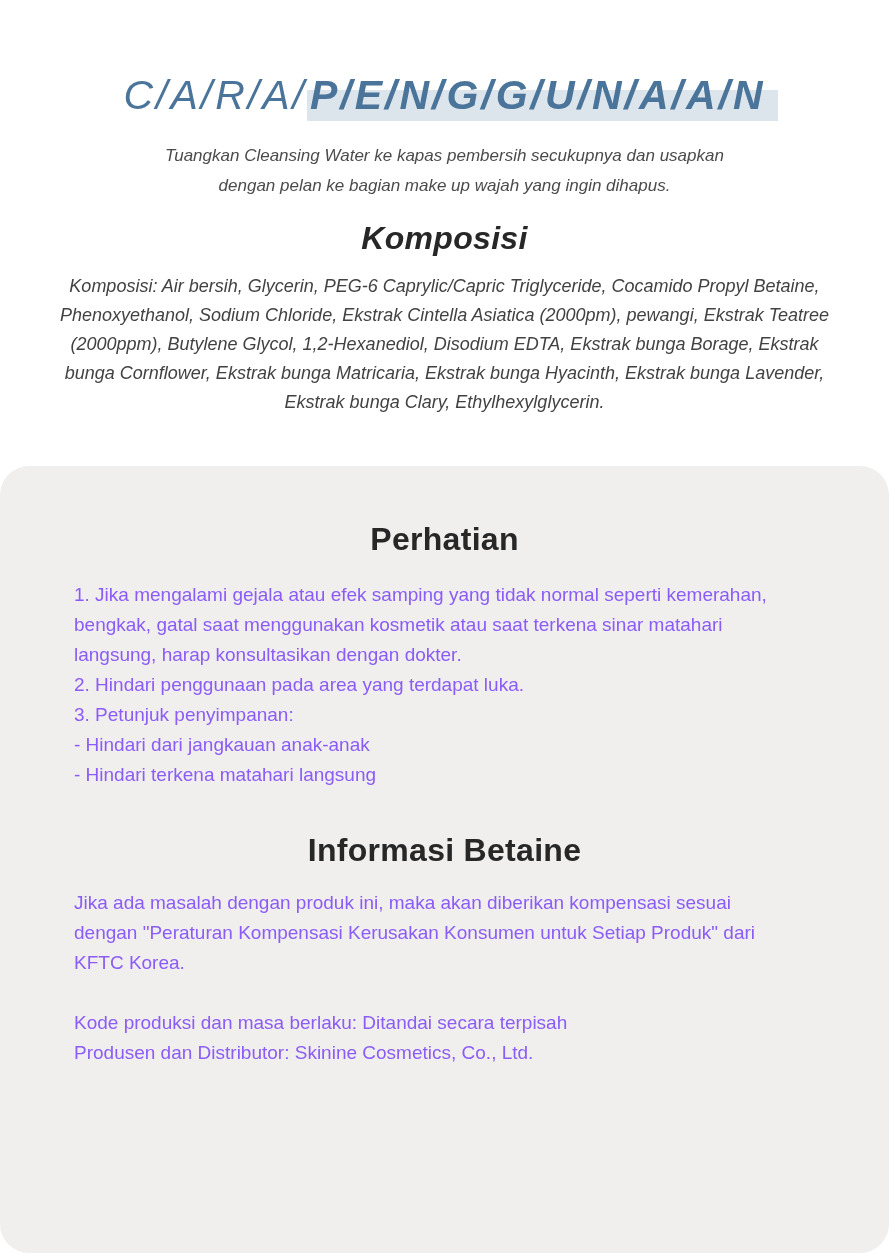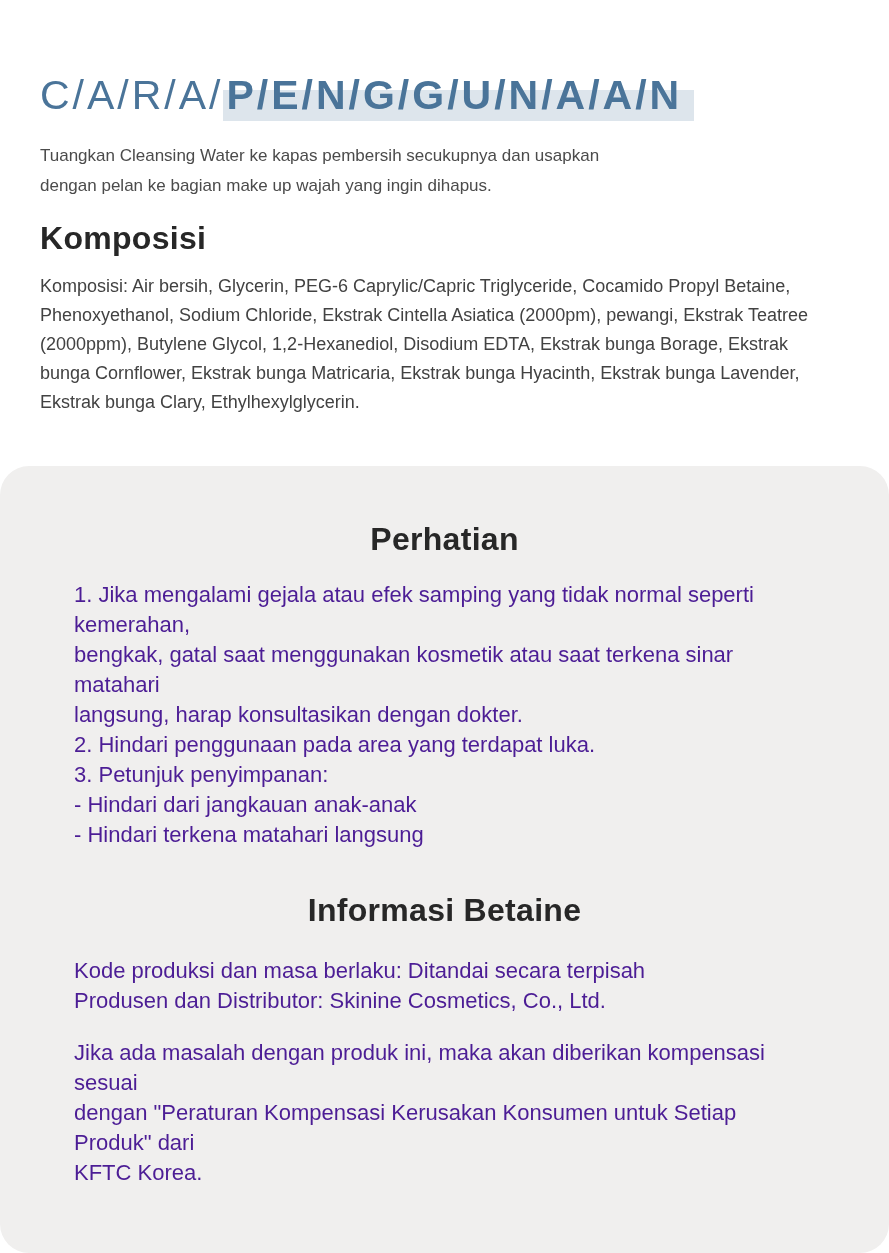--- a/index.html
+++ b/index.html
@@ -9,21 +9,22 @@
     height: 1253px;
     margin: 0 auto;
     background: #ffffff;
     font-family: "Liberation Sans", sans-serif;
     display: flex;
     flex-direction: column;
     overflow: hidden;
   }
   .sec-white {
     padding: 72px 40px 0;
-    text-align: left;
+    text-align: center;
+    font-style: italic;
   }
   .deco-title {
     font-size: 41px;
     line-height: 1.15;
     letter-spacing: 3px;
     color: #4a7499;
     white-space: nowrap;
     font-weight: 300;
   }
   .deco-title .t-light {
@@ -62,23 +63,23 @@
     flex: 1;
     margin-top: 49px;
     background: #f0efee;
     padding: 57px 74px 0;
     border-radius: 29px;
   }
   .sec-gray .h2 { margin-top: 0; text-align: center; }
   .sec-gray .h2.info-heading { margin-top: 44px; }
   .block-left {
     text-align: left;
-    font-size: 22px;
+    font-size: 19px;
     line-height: 30px;
-    color: #4c1d95;
+    color: #8b5cf6;
     white-space: pre-line;
   }
   .caution-list { margin-top: 25px; }
   .compensation { margin-top: 22px; }
   .production-details { margin-top: 30px; }
 </style>
 </head>
 <body>
 
 <div class="page">
@@ -108,22 +109,22 @@
     <p class="block-left caution-list">1. Jika mengalami gejala atau efek samping yang tidak normal seperti kemerahan,
 bengkak, gatal saat menggunakan kosmetik atau saat terkena sinar matahari
 langsung, harap konsultasikan dengan dokter.
 2. Hindari penggunaan pada area yang terdapat luka.
 3. Petunjuk penyimpanan:
 - Hindari dari jangkauan anak-anak
 - Hindari terkena matahari langsung</p>
 
     <h2 class="h2 info-heading">Informasi Betaine</h2>
 
-    <p class="block-left production-details">Kode produksi dan masa berlaku: Ditandai secara terpisah
-Produsen dan Distributor: Skinine Cosmetics, Co., Ltd.</p>
-
     <p class="block-left compensation">Jika ada masalah dengan produk ini, maka akan diberikan kompensasi sesuai
 dengan "Peraturan Kompensasi Kerusakan Konsumen untuk Setiap Produk" dari
 KFTC Korea.</p>
+
+    <p class="block-left production-details">Kode produksi dan masa berlaku: Ditandai secara terpisah
+Produsen dan Distributor: Skinine Cosmetics, Co., Ltd.</p>
 
   </section>
 
 </div>
 
 </body></html>

